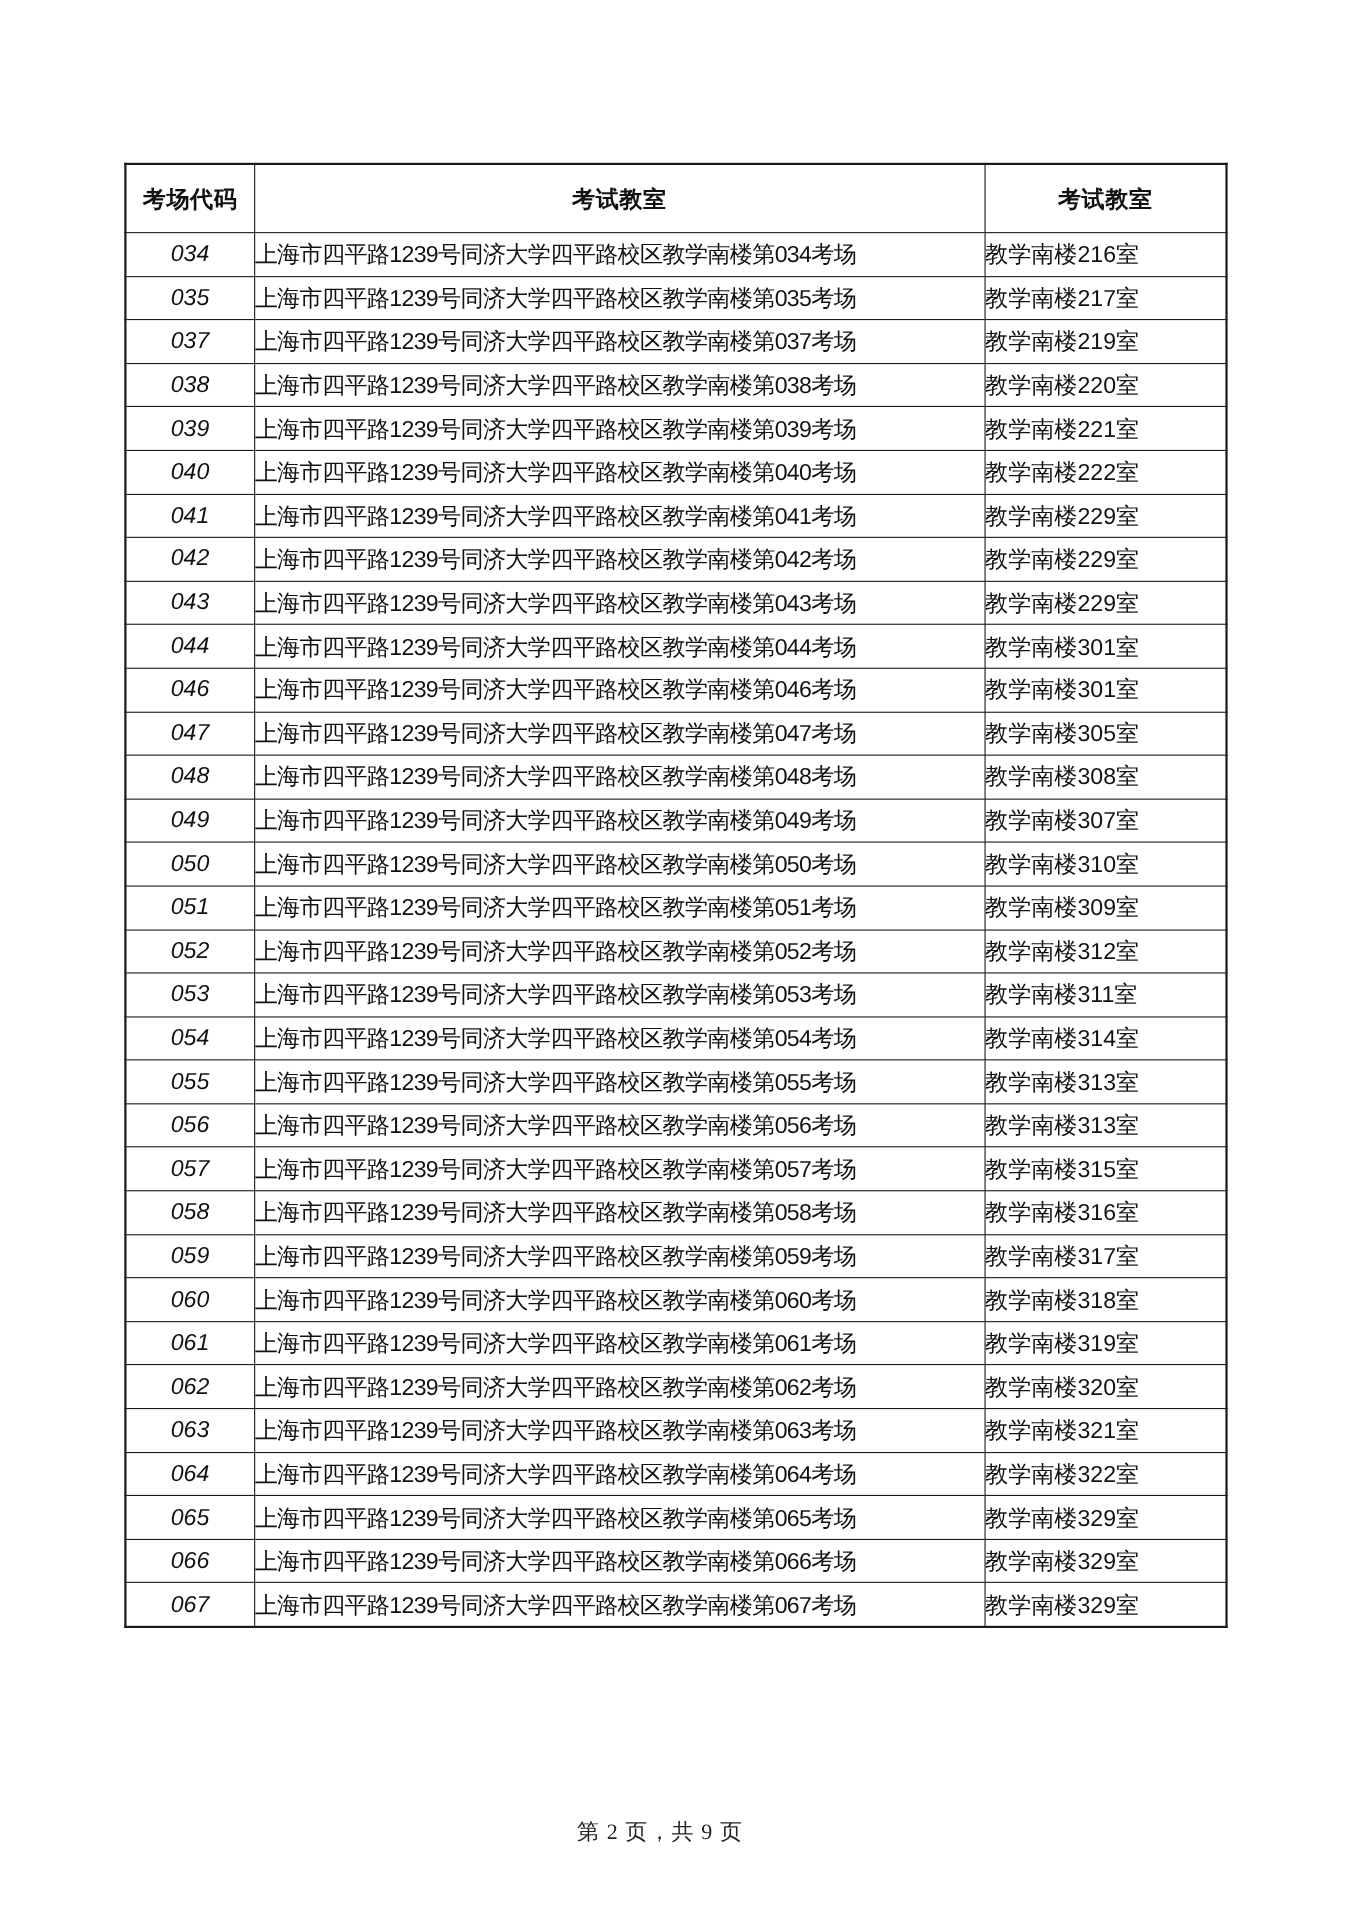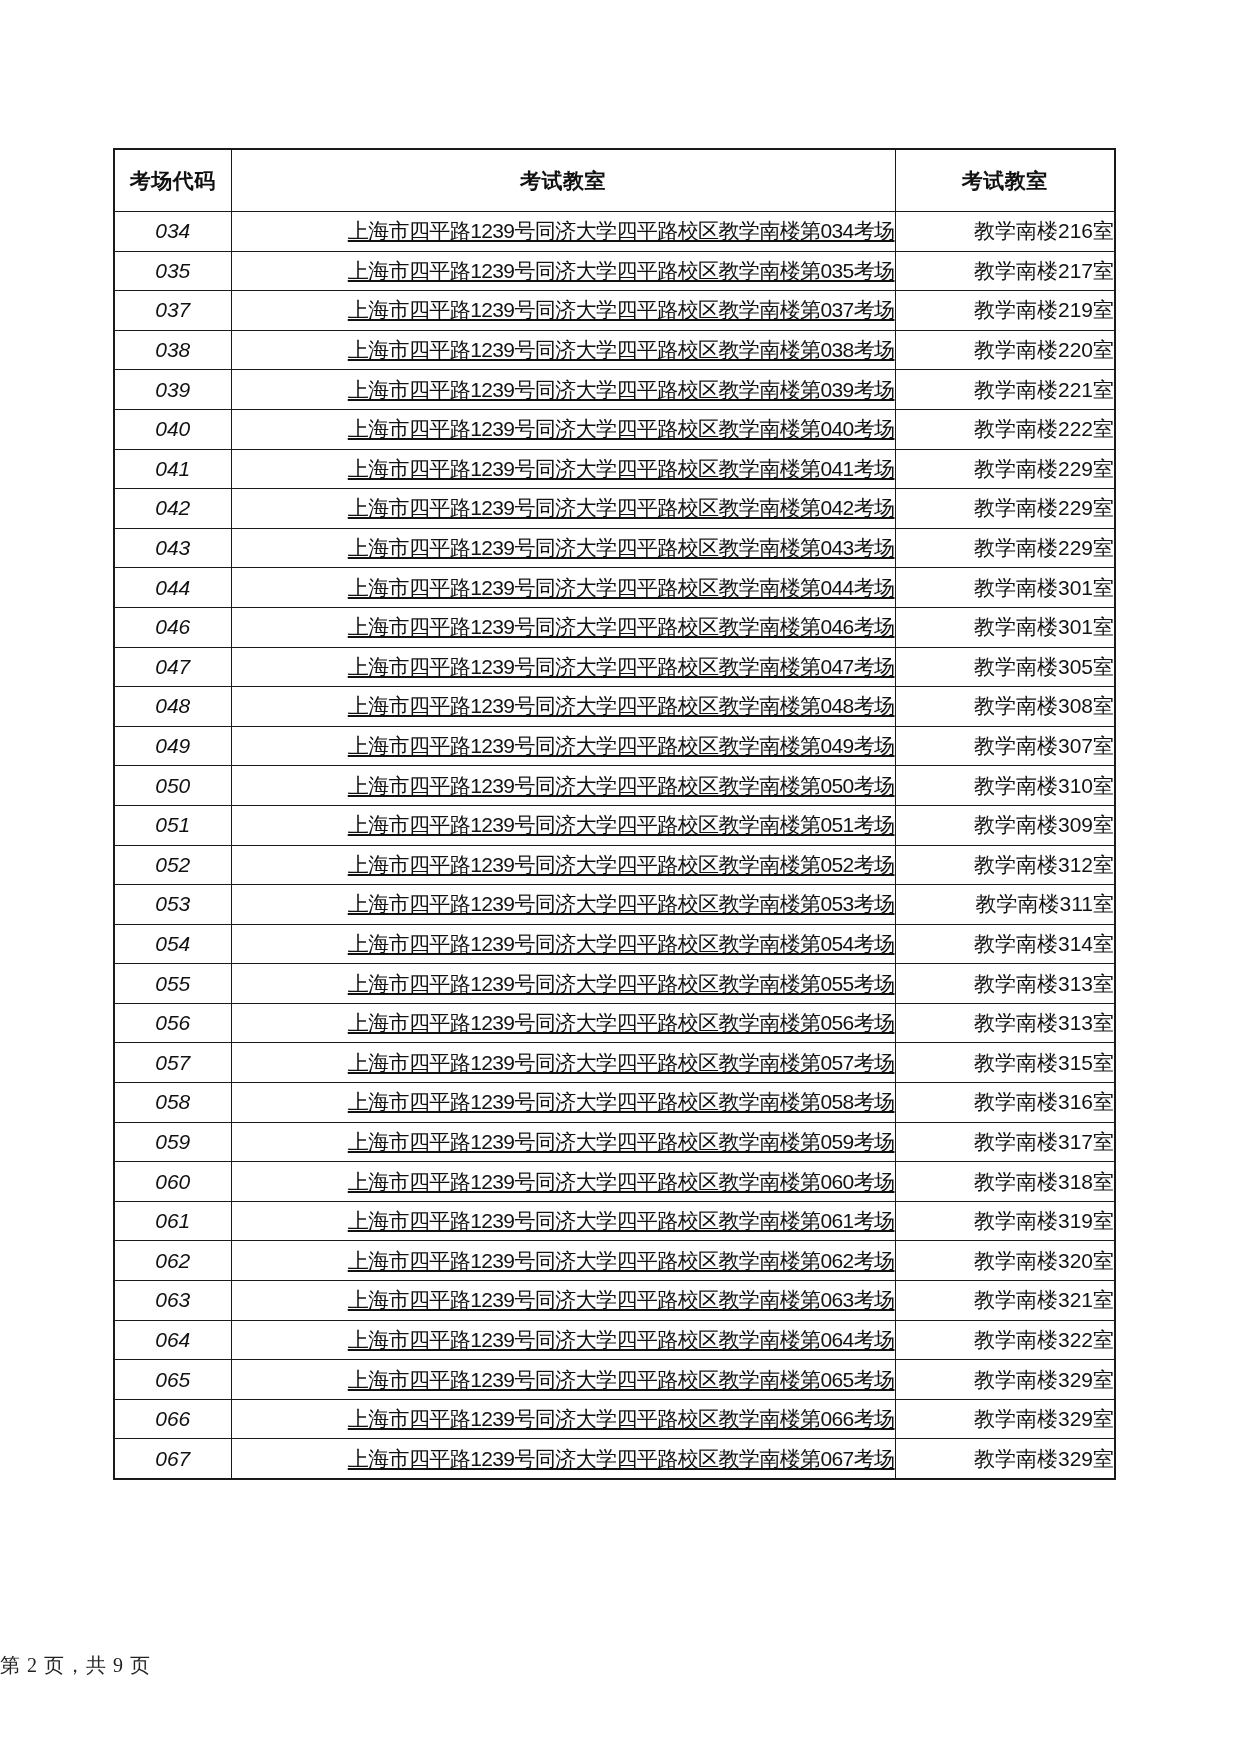--- a/index.html
+++ b/index.html
@@ -48,27 +48,28 @@
       text-align: center;
       vertical-align: middle;
       letter-spacing: 0.5px;
     }
     table.exam-table td {
       height: 38.6px;
       font-size: 21px;
       vertical-align: middle;
     }
     td.code { text-align: center; font-style: italic; }
-    td.addr { text-align: right; padding-left: 3px; letter-spacing: -0.6px; text-decoration: underline; }
-    td.room { text-align: right; }
+    td.addr { text-align: left; padding-left: 3px; letter-spacing: -0.6px; }
+    td.room { text-align: left; }
     .footer {
       position: absolute;
       left: 0;
       width: 1200px;
       top: 1652px;
+      text-align: center;
       font-family: "Liberation Serif", "DejaVu Serif", serif;
       font-size: 20px;
       color: #222222;
       letter-spacing: 1px;
     }
   </style>
 </head>
 <body>
 
 <div class="page">

